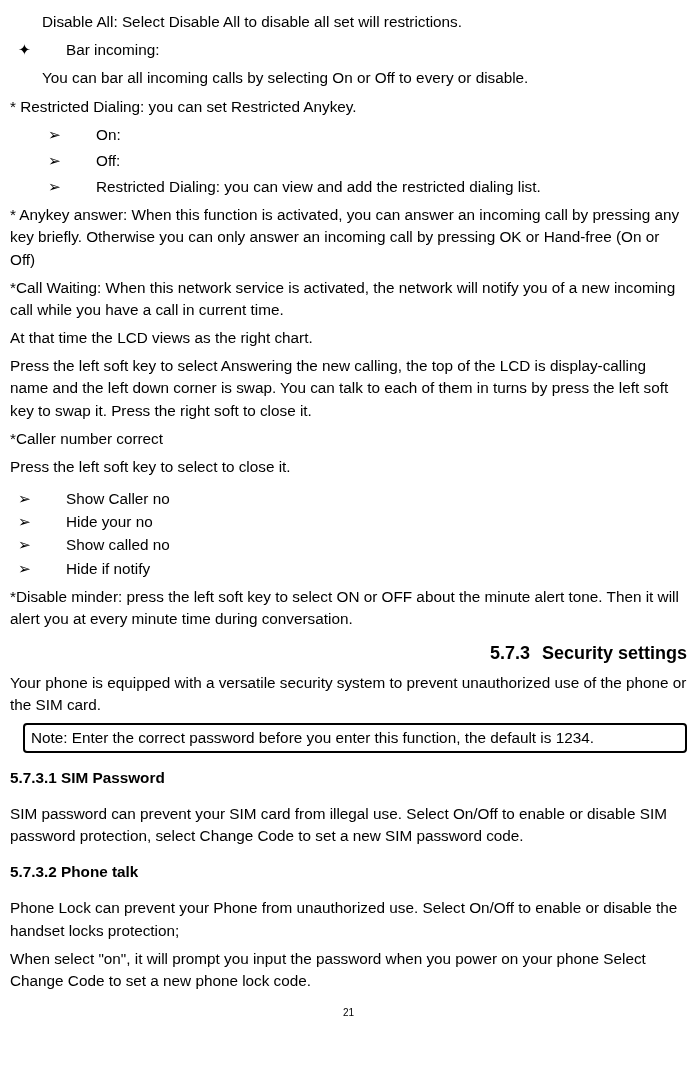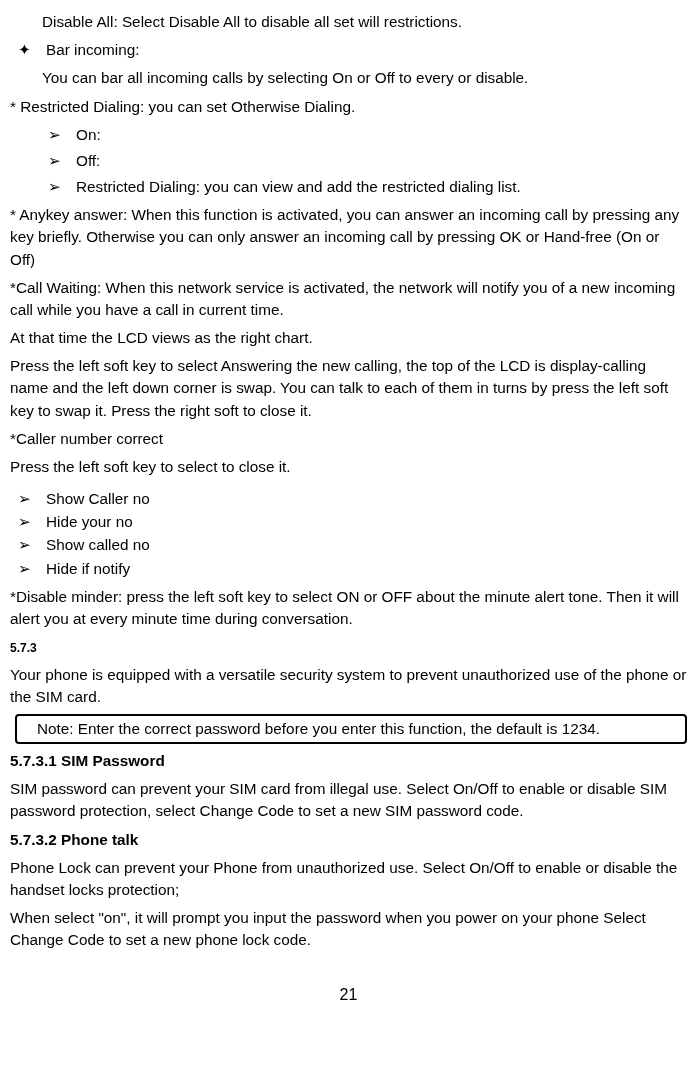--- a/index.html
+++ b/index.html
@@ -34,65 +34,67 @@
       margin: 1px 0;
       padding-left: 8px;
     }
     .bullet-symbol {
       font-family: "Segoe UI Symbol", Arial;
       width: 28px;
       flex-shrink: 0;
     }
     .bullet-text {
       flex: 1;
+      margin-left: 20px;
     }
     .bold {
       font-weight: normal;
     }
     .section-heading {
       font-weight: bold;
-      font-size: 12px;
+      font-size: 18px;
       margin: 10px 0 6px 0;
       display: flex;
       gap: 12px;
+      justify-content: flex-end;
     }
     .section-heading .num {
       font-family: Arial, sans-serif;
       font-weight: bold;
     }
     .sub-heading {
       font-weight: bold;
-      margin: 6px 0;
+      margin: 14px 0;
     }
     .note-box {
       border: 2px solid #000;
       border-radius: 4px;
-      padding: 2px 20px;
-      margin: 6px 0 4px 5px;
+      padding: 2px 6px;
+      margin: 6px 0 4px 13px;
     }
     .page-num {
       text-align: center;
-      font-size: 16px;
-      margin-top: 32px;
+      font-size: 10px;
+      margin-top: 14px;
     }
   </style>
 </head>
 <body>
 
 <div class="para indent-1">Disable All: Select Disable All to disable all set will restrictions.</div>
 
 <div class="bullet-row indent-0">
   <span class="bullet-symbol">✦</span>
   <span class="bullet-text">Bar incoming:</span>
 </div>
 
 <div class="para indent-1">You can bar all incoming calls by selecting On or Off to every or disable.</div>
 
 <div class="para">
-  <span class="bold">* Restricted Dialing:</span><span> you can set Otherwise Dialing.</span>
+  <span class="bold">* Restricted Dialing:</span><span> you can set Restricted Anykey.</span>
 </div>
 
 <div class="bullet-row indent-1">
   <span class="bullet-symbol">➢</span>
   <span class="bullet-text">On:</span>
 </div>
 <div class="bullet-row indent-1">
   <span class="bullet-symbol">➢</span>
   <span class="bullet-text">Off:</span>
 </div>
@@ -131,20 +133,21 @@
   <span class="bullet-symbol">➢</span>
   <span class="bullet-text">Hide if notify</span>
 </div>
 
 <div class="para">
   <span class="bold">*Disable minder:</span><span> press the left soft key to select ON or OFF about the minute alert tone. Then it will alert you at every minute time during conversation.</span>
 </div>
 
 <div class="section-heading">
   <span class="num">5.7.3</span>
+  <span>Security settings</span>
 </div>
 
 <div class="para">Your phone is equipped with a versatile security system to prevent unauthorized use of the phone or the SIM card.</div>
 
 <div class="note-box">
   <span class="bold">Note:</span><span> Enter the correct password before you enter this function, the default is 1234.</span>
 </div>
 
 <div class="sub-heading">5.7.3.1 SIM Password</div>
 <div class="para">SIM password can prevent your SIM card from illegal use. Select On/Off to enable or disable SIM password protection, select Change Code to set a new SIM password code.</div>

